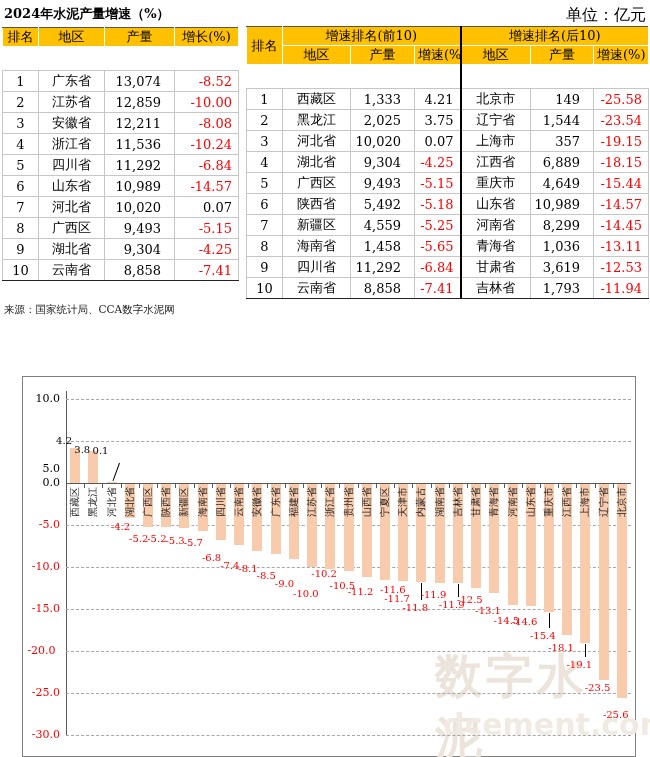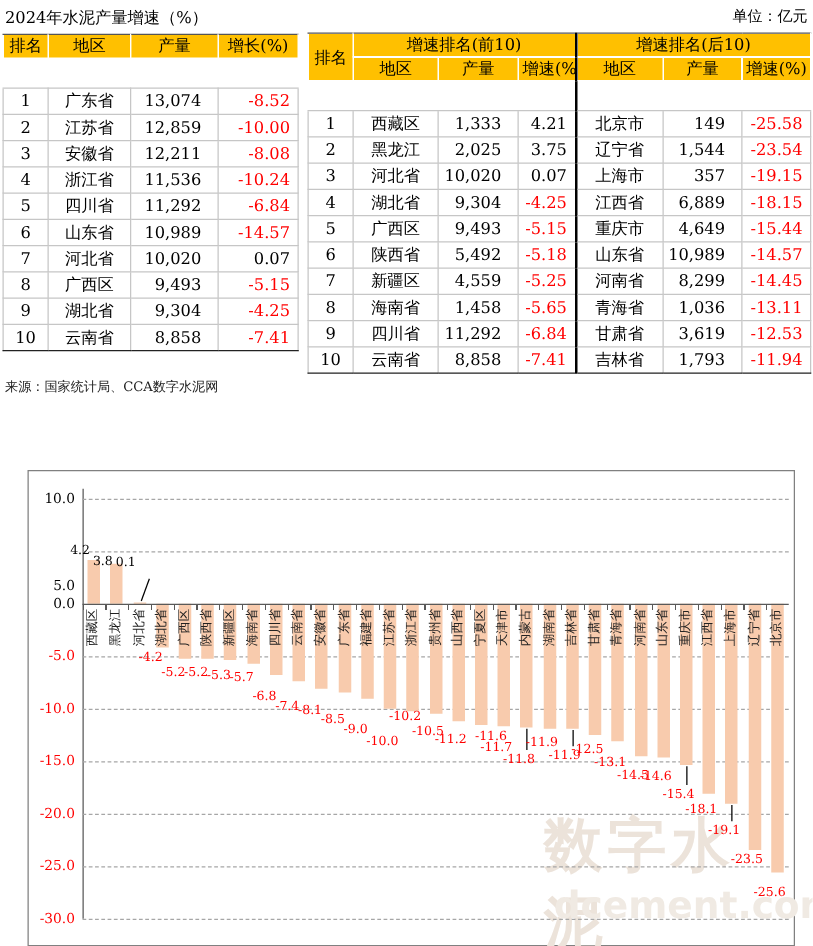--- a/index.html
+++ b/index.html
@@ -2,22 +2,22 @@
 <html><head>
 <meta charset="utf-8">
 <style>
   html,body{margin:0;padding:0;background:#fff;}
   body{width:650px;height:757px;position:relative;overflow:hidden;
        font-family:"DejaVu Serif","Liberation Serif",serif;color:#000;}
 
   .abs{position:absolute;}
 
   
-  #tbl-title{left:4px;top:5px;font-size:13px;font-weight:normal;}
-  #unit{right:4px;top:5px;font-size:12px;}
+  #tbl-title{left:4px;top:5px;font-size:13px;font-weight:bold;}
+  #unit{right:4px;top:5px;font-size:16px;}
   #source{left:4px;top:303px;font-size:10.5px;color:#222;}
 
   
   table{border-collapse:collapse;table-layout:fixed;font-size:13px;}
   #left-table{left:2px;top:27px;width:236px;}
   #right-table{left:246px;top:26px;width:402px;}
   td,th{border:1px solid #c6c6c6;height:20px;padding:0 3px;
         font-weight:normal;overflow:hidden;white-space:nowrap;}
   thead th{background:#FFC000;border:1px solid #fff;height:17px;}
   thead tr:first-child th{border-top:1px solid #555;}
@@ -281,21 +281,21 @@
     <div class="gridline" style="top: 64px;"></div>
     <div class="ylab" style="top: 57px; color: rgb(0, 0, 0); margin-top: 28px;">5.0</div>
     <div class="ylab" style="top: 99px; color: rgb(0, 0, 0);">0.0</div>
     <div class="gridline" style="top: 148px;"></div>
     <div class="ylab" style="top: 141px; color: rgb(255, 0, 0);">-5.0</div>
     <div class="gridline" style="top: 190px;"></div>
     <div class="ylab" style="top: 183px; color: rgb(255, 0, 0);">-10.0</div>
     <div class="gridline" style="top: 232px;"></div>
     <div class="ylab" style="top: 225px; color: rgb(255, 0, 0);">-15.0</div>
     <div class="gridline" style="top: 274px;"></div>
-    <div class="ylab" style="top: 267px; color: rgb(255, 0, 0);">-20.0</div>
+    <div class="ylab" style="top: 267px; color: rgb(255, 0, 0); text-align: center;">-20.0</div>
     <div class="gridline" style="top: 316px;"></div>
     <div class="ylab" style="top: 309px; color: rgb(255, 0, 0);">-25.0</div>
     <div class="gridline" style="top: 358px;"></div>
     <div class="ylab" style="top: 351px; color: rgb(255, 0, 0);">-30.0</div>
     <div class="bar" style="left: 47.1129px; top: 70.72px; height: 35.28px;"></div>
     <div class="vlab" style="left: 33.1129px; top: 57.72px; color: rgb(0, 0, 0);">4.2</div>
     <div class="cat" style="left: 22.1129px; top: 134px;">西藏区</div>
     <div class="bar" style="left: 65.3387px; top: 74.08px; height: 31.92px;"></div>
     <div class="vlab" style="left: 51.3387px; top: 67.08px; color: rgb(0, 0, 0);">3.8</div>
     <div class="cat" style="left: 40.3387px; top: 134px;">黑龙江</div>

